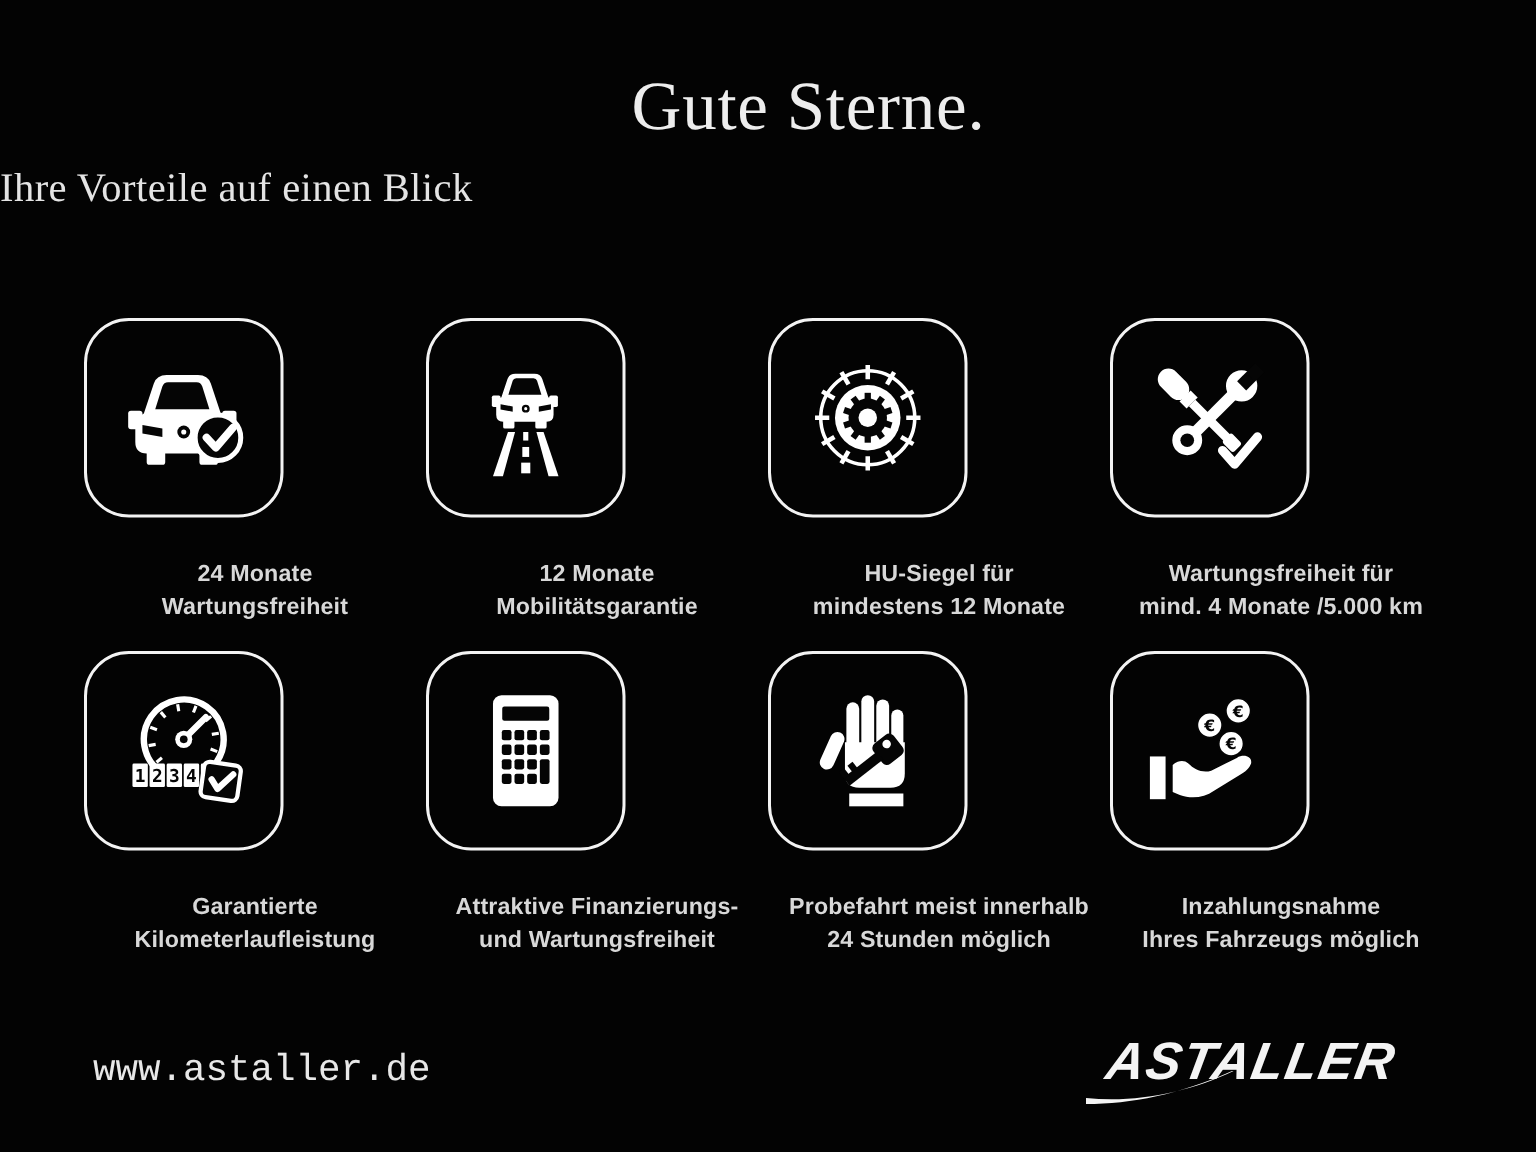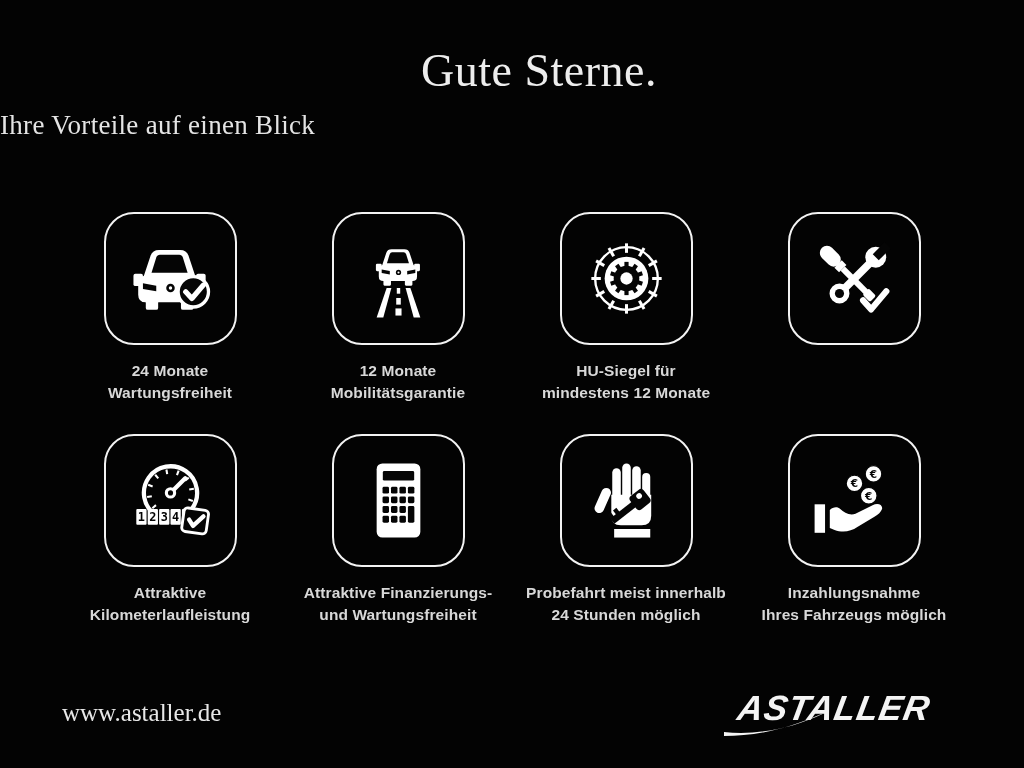--- a/index.html
+++ b/index.html
@@ -15,33 +15,33 @@
   }
   .subtitle{
     position:absolute;top:110px;left:0;width:1024px;text-align:left;
     font-family:"Liberation Serif","DejaVu Serif",serif;
     font-size:27px;color:#e4e4e4;letter-spacing:.3px;
   }
   .grid{
     position:absolute;top:212px;left:56px;
     display:grid;grid-template-columns:repeat(4,228px);grid-auto-rows:222px;
   }
-  .tile{display:flex;flex-direction:column;align-items:center;}
+  .tile{display:flex;flex-direction:column;gap:12px;}
   .iconbox{
     width:129px;height:129px;border:2.5px solid #f3f3f3;border-radius:30px;
     display:flex;align-items:center;justify-content:center;
     margin-bottom:15px;box-sizing:content-box;
   }
   .caption{
     text-align:center;font-size:15.5px;line-height:22px;font-weight:700;
     color:#d8d8d8;letter-spacing:.1px;
   }
   .footer-url{
     position:absolute;left:62px;top:699px;
-    font-family:Liberation Serif, serif;
+    font-family:Liberation Mono, monospace;
     font-size:25px;color:#e8e8e8;
   }
   .logo{
     position:absolute;right:36px;top:688px;width:250px;height:52px;
   }
   .logo-text{
     display:inline-block;font-style:italic;font-weight:700;font-size:35px;
     letter-spacing:1px;transform:skewX(-10deg);color:#f4f4f4;
     font-family:"Liberation Sans",sans-serif;white-space:nowrap;
   }
@@ -170,20 +170,24 @@
         <g transform="translate(54,46) rotate(-45)">
           <circle cx="-28" cy="0" r="10.5" fill="#fff"></circle>
           <rect x="-28" y="-4" width="54" height="8" fill="#fff"></rect>
           <circle cx="26" cy="0" r="11" fill="#fff"></circle>
           <circle cx="-28" cy="0" r="4.8" fill="#050505"></circle>
           <rect x="26" y="-4.5" width="18" height="9" fill="#050505"></rect>
           <circle cx="31" cy="0" r="4" fill="#050505"></circle>
         </g>
         <path d="M59,73 l8.5,9.5 l16,-19" fill="none" stroke="#fff" stroke-width="6.5" stroke-linecap="round" stroke-linejoin="round"></path>
       </svg>
+    </div>
+    <div class="caption">
+      <div>Wartungsfreiheit für</div>
+      <div>mind. 4 Monate /5.000 km</div>
     </div>
   </div>
 
   <div class="tile">
     <div class="iconbox">
       <svg width="95" height="95" viewBox="0 0 100 100">
         <circle cx="50" cy="42" r="28" fill="none" stroke="#fff" stroke-width="4.5" pathLength="360" stroke-dasharray="290 70" transform="rotate(125 50 42)"></circle>
         <g stroke="#fff" stroke-width="2.2">
           <line x1="34.7" y1="54.9" x2="30.9" y2="58.1"></line>
           <line x1="30.3" y1="45.5" x2="25.4" y2="46.4"></line>
@@ -212,21 +216,21 @@
           <text x="67.4" y="72" text-anchor="middle" font-size="12.5" font-weight="bold" fill="#050505" font-family="DejaVu Sans Mono, monospace">5</text>
           <text x="79.4" y="72" text-anchor="middle" font-size="12.5" font-weight="bold" fill="#050505" font-family="DejaVu Sans Mono, monospace">6</text>
         </g>
         <g transform="translate(76,71) rotate(8)">
           <rect x="-13" y="-12" width="26" height="25" rx="4" fill="#050505" stroke="#fff" stroke-width="3"></rect>
           <path d="M-6.5,0 l5,6 l9.5,-11.5" fill="none" stroke="#fff" stroke-width="4.5" stroke-linecap="round" stroke-linejoin="round"></path>
         </g>
       </svg>
     </div>
     <div class="caption">
-      <div>Attraktive</div>
+      <div>Garantierte</div>
       <div>Kilometerlaufleistung</div>
     </div>
   </div>
 
   <div class="tile">
     <div class="iconbox">
       <svg width="95" height="95" viewBox="0 0 100 100">
         <rect x="27" y="11" width="46" height="78" rx="6" fill="#fff"></rect>
         <rect x="33.5" y="19" width="33" height="10" rx="1.5" fill="#050505"></rect>
         <g fill="#050505">

